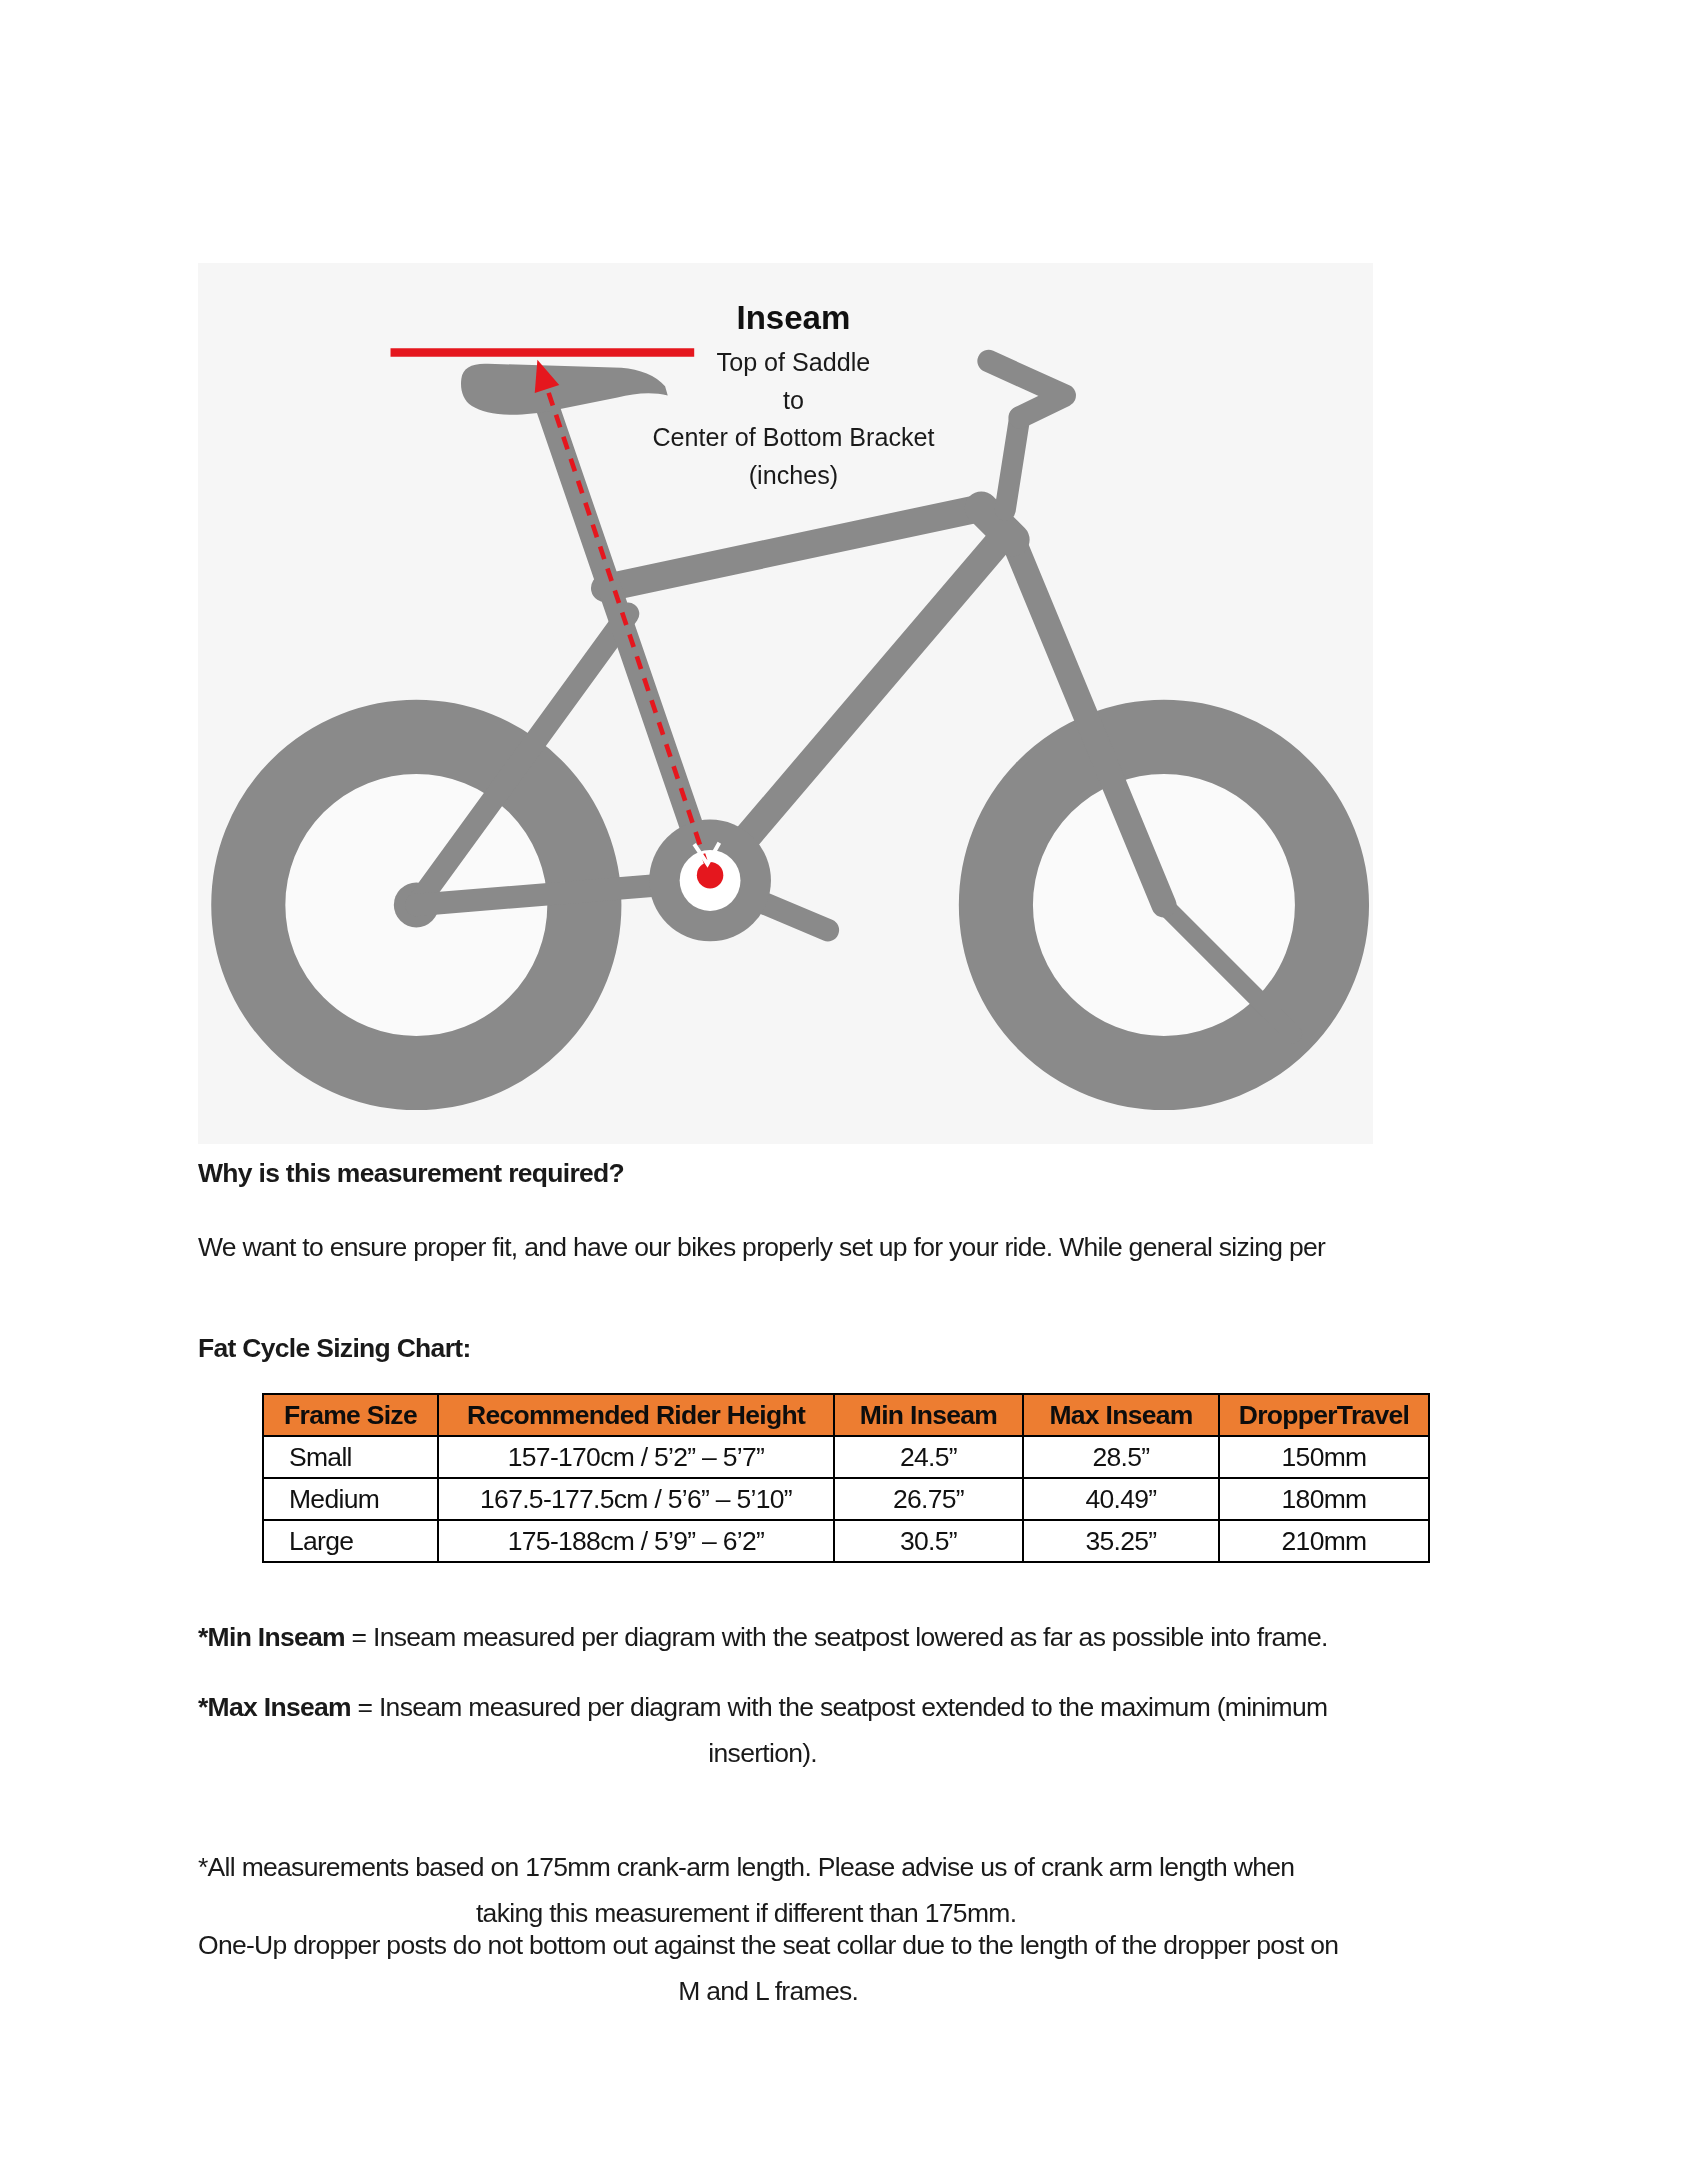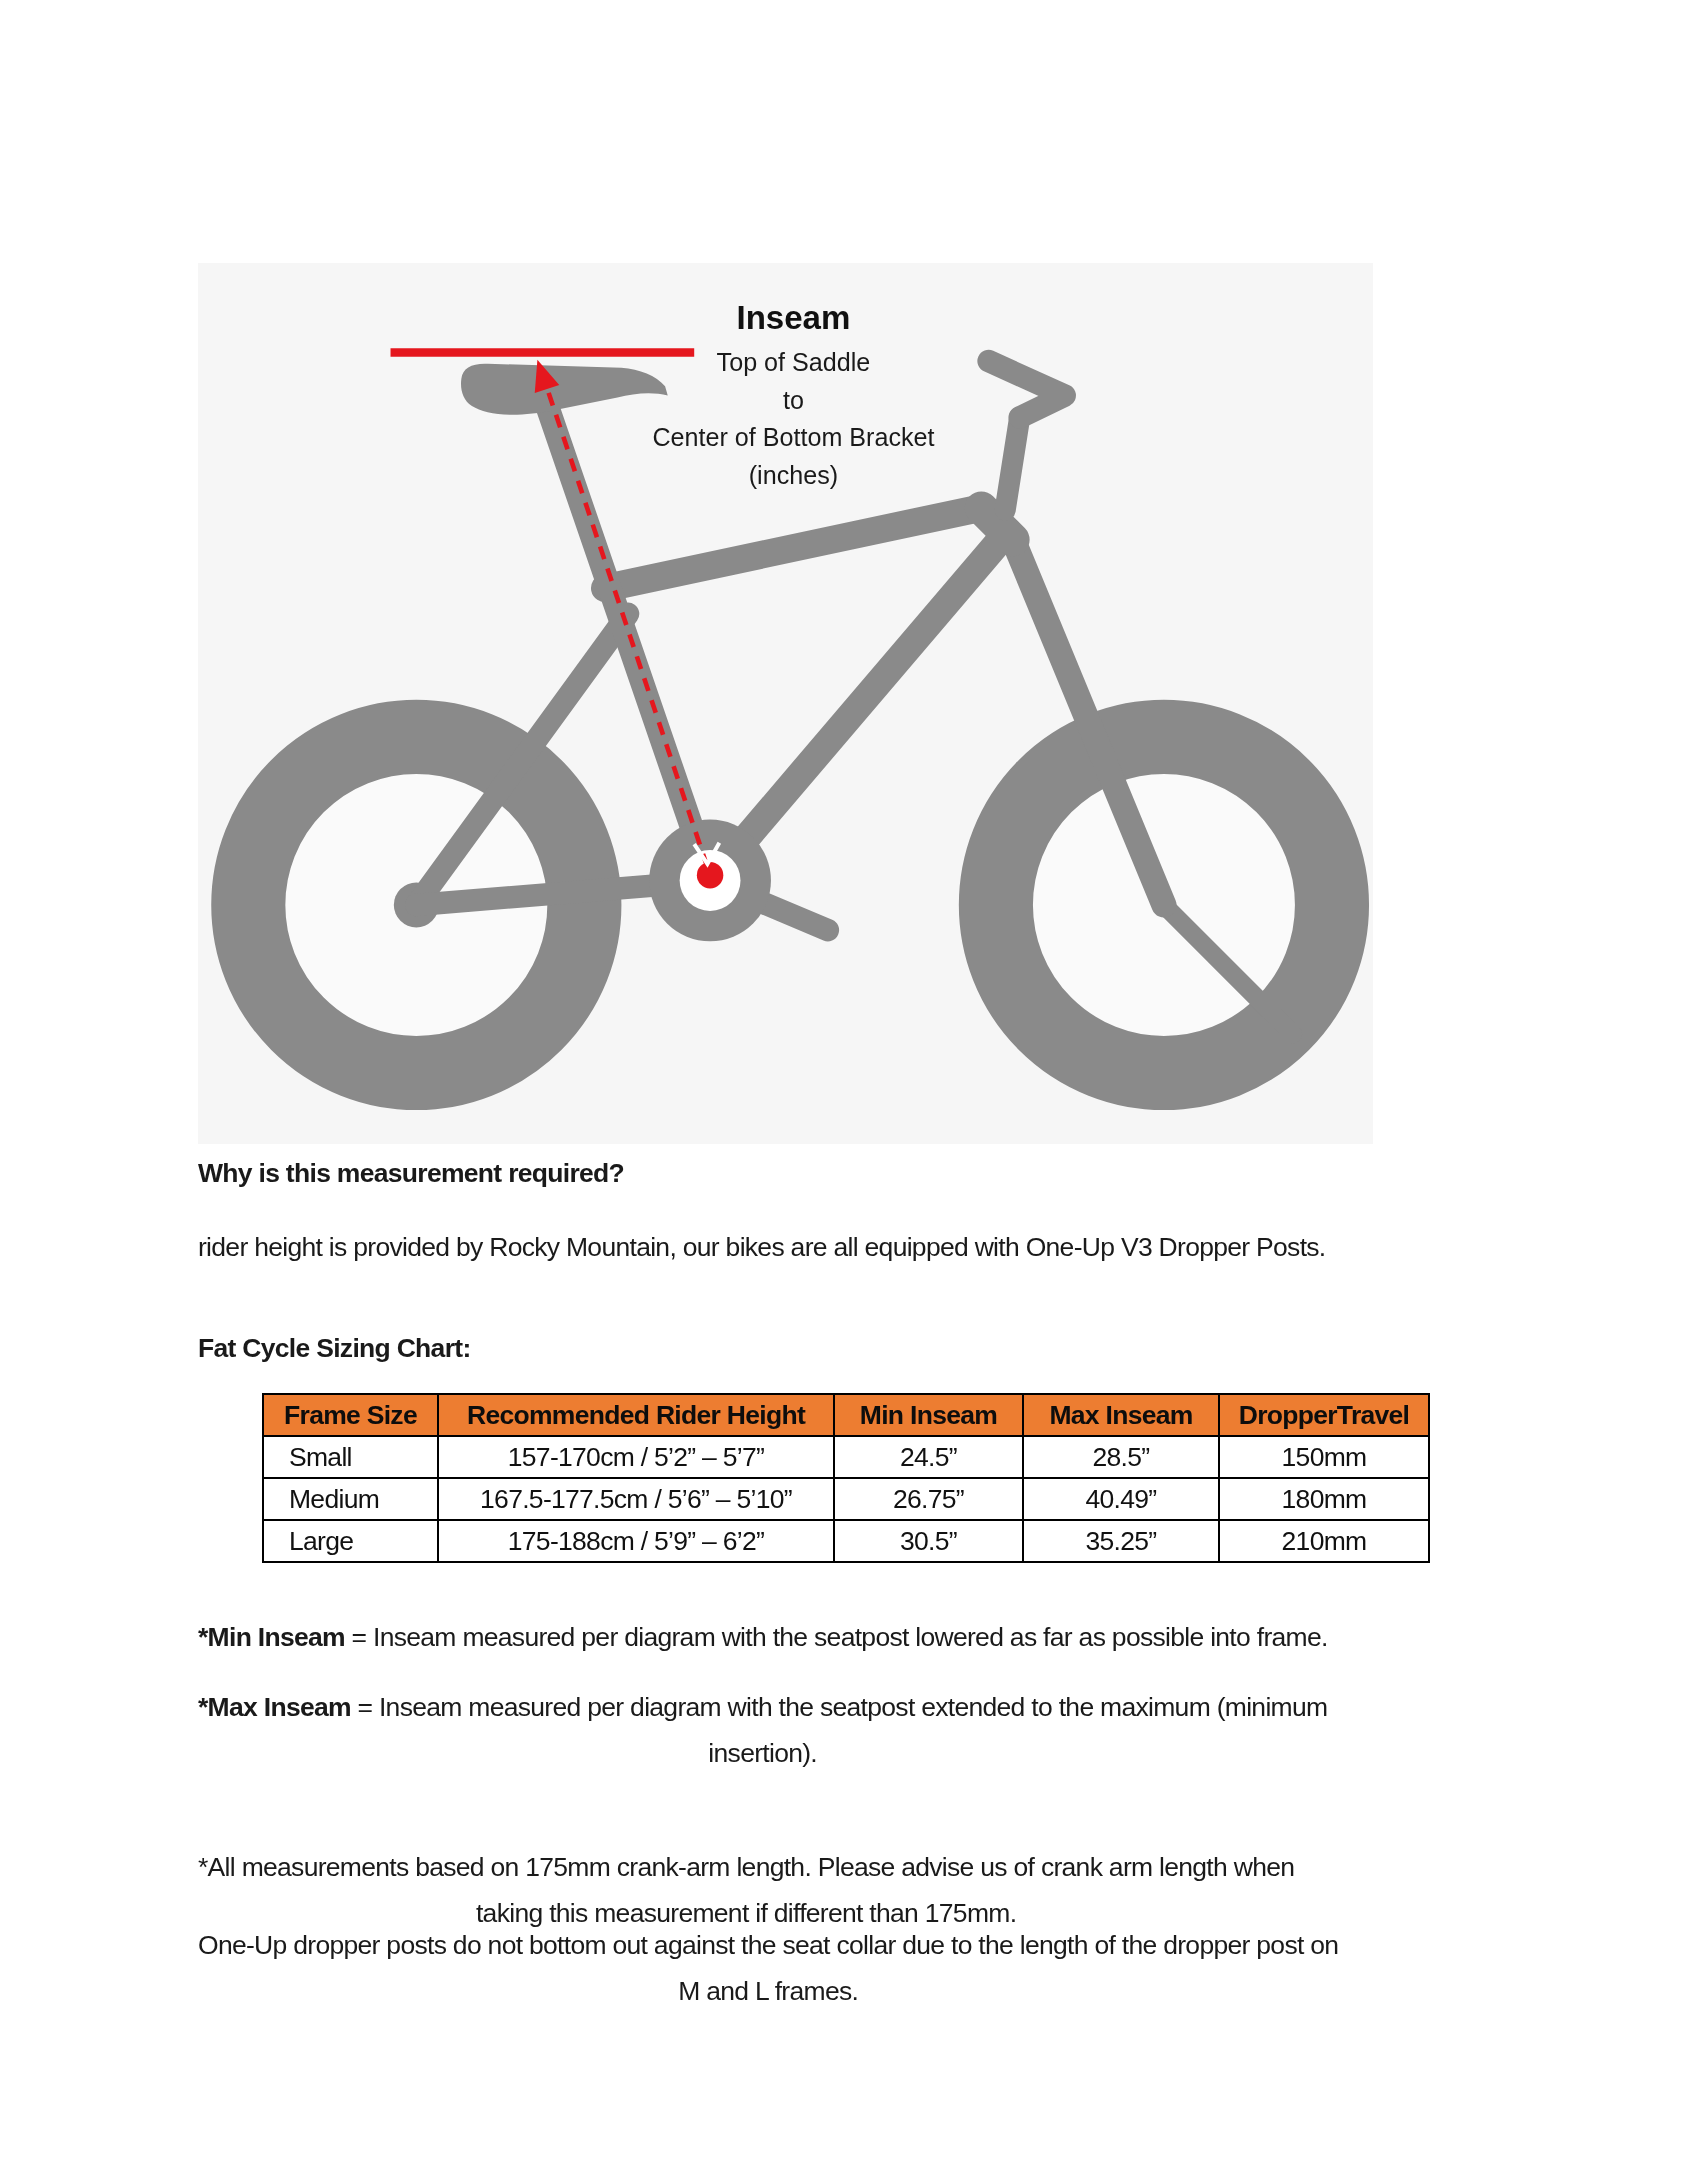--- a/index.html
+++ b/index.html
@@ -74,21 +74,21 @@
     <text x="900" y="163" text-anchor="middle" font-size="38" fill="#1a1a1a">Top of Saddle</text>
     <text x="900" y="220" text-anchor="middle" font-size="38" fill="#1a1a1a">to</text>
     <text x="900" y="276" text-anchor="middle" font-size="38" fill="#1a1a1a">Center of Bottom Bracket</text>
     <text x="900" y="333" text-anchor="middle" font-size="38" fill="#1a1a1a">(inches)</text>
   </svg>
 </div>
 
 <div class="abs body-text bold" style="left:198px;top:1158px;">Why is this measurement required?</div>
 
 <div class="abs body-text" style="left:198px;top:1224px;">
-  <div class="line">rider height is provided by Rocky Mountain, our bikes are all equipped with One-Up V3 Dropper Posts.</div>
+  <div class="line">We want to ensure proper fit, and have our bikes properly set up for your ride.  While general sizing per</div>
 </div>
 
 <div class="abs body-text bold" style="left:198px;top:1333px;">Fat Cycle Sizing Chart:</div>
 
 <div id="size-table-wrap" class="abs">
   <table>
     <colgroup>
       <col style="width:175px">
         <col style="width:396px">
         <col style="width:189px">

